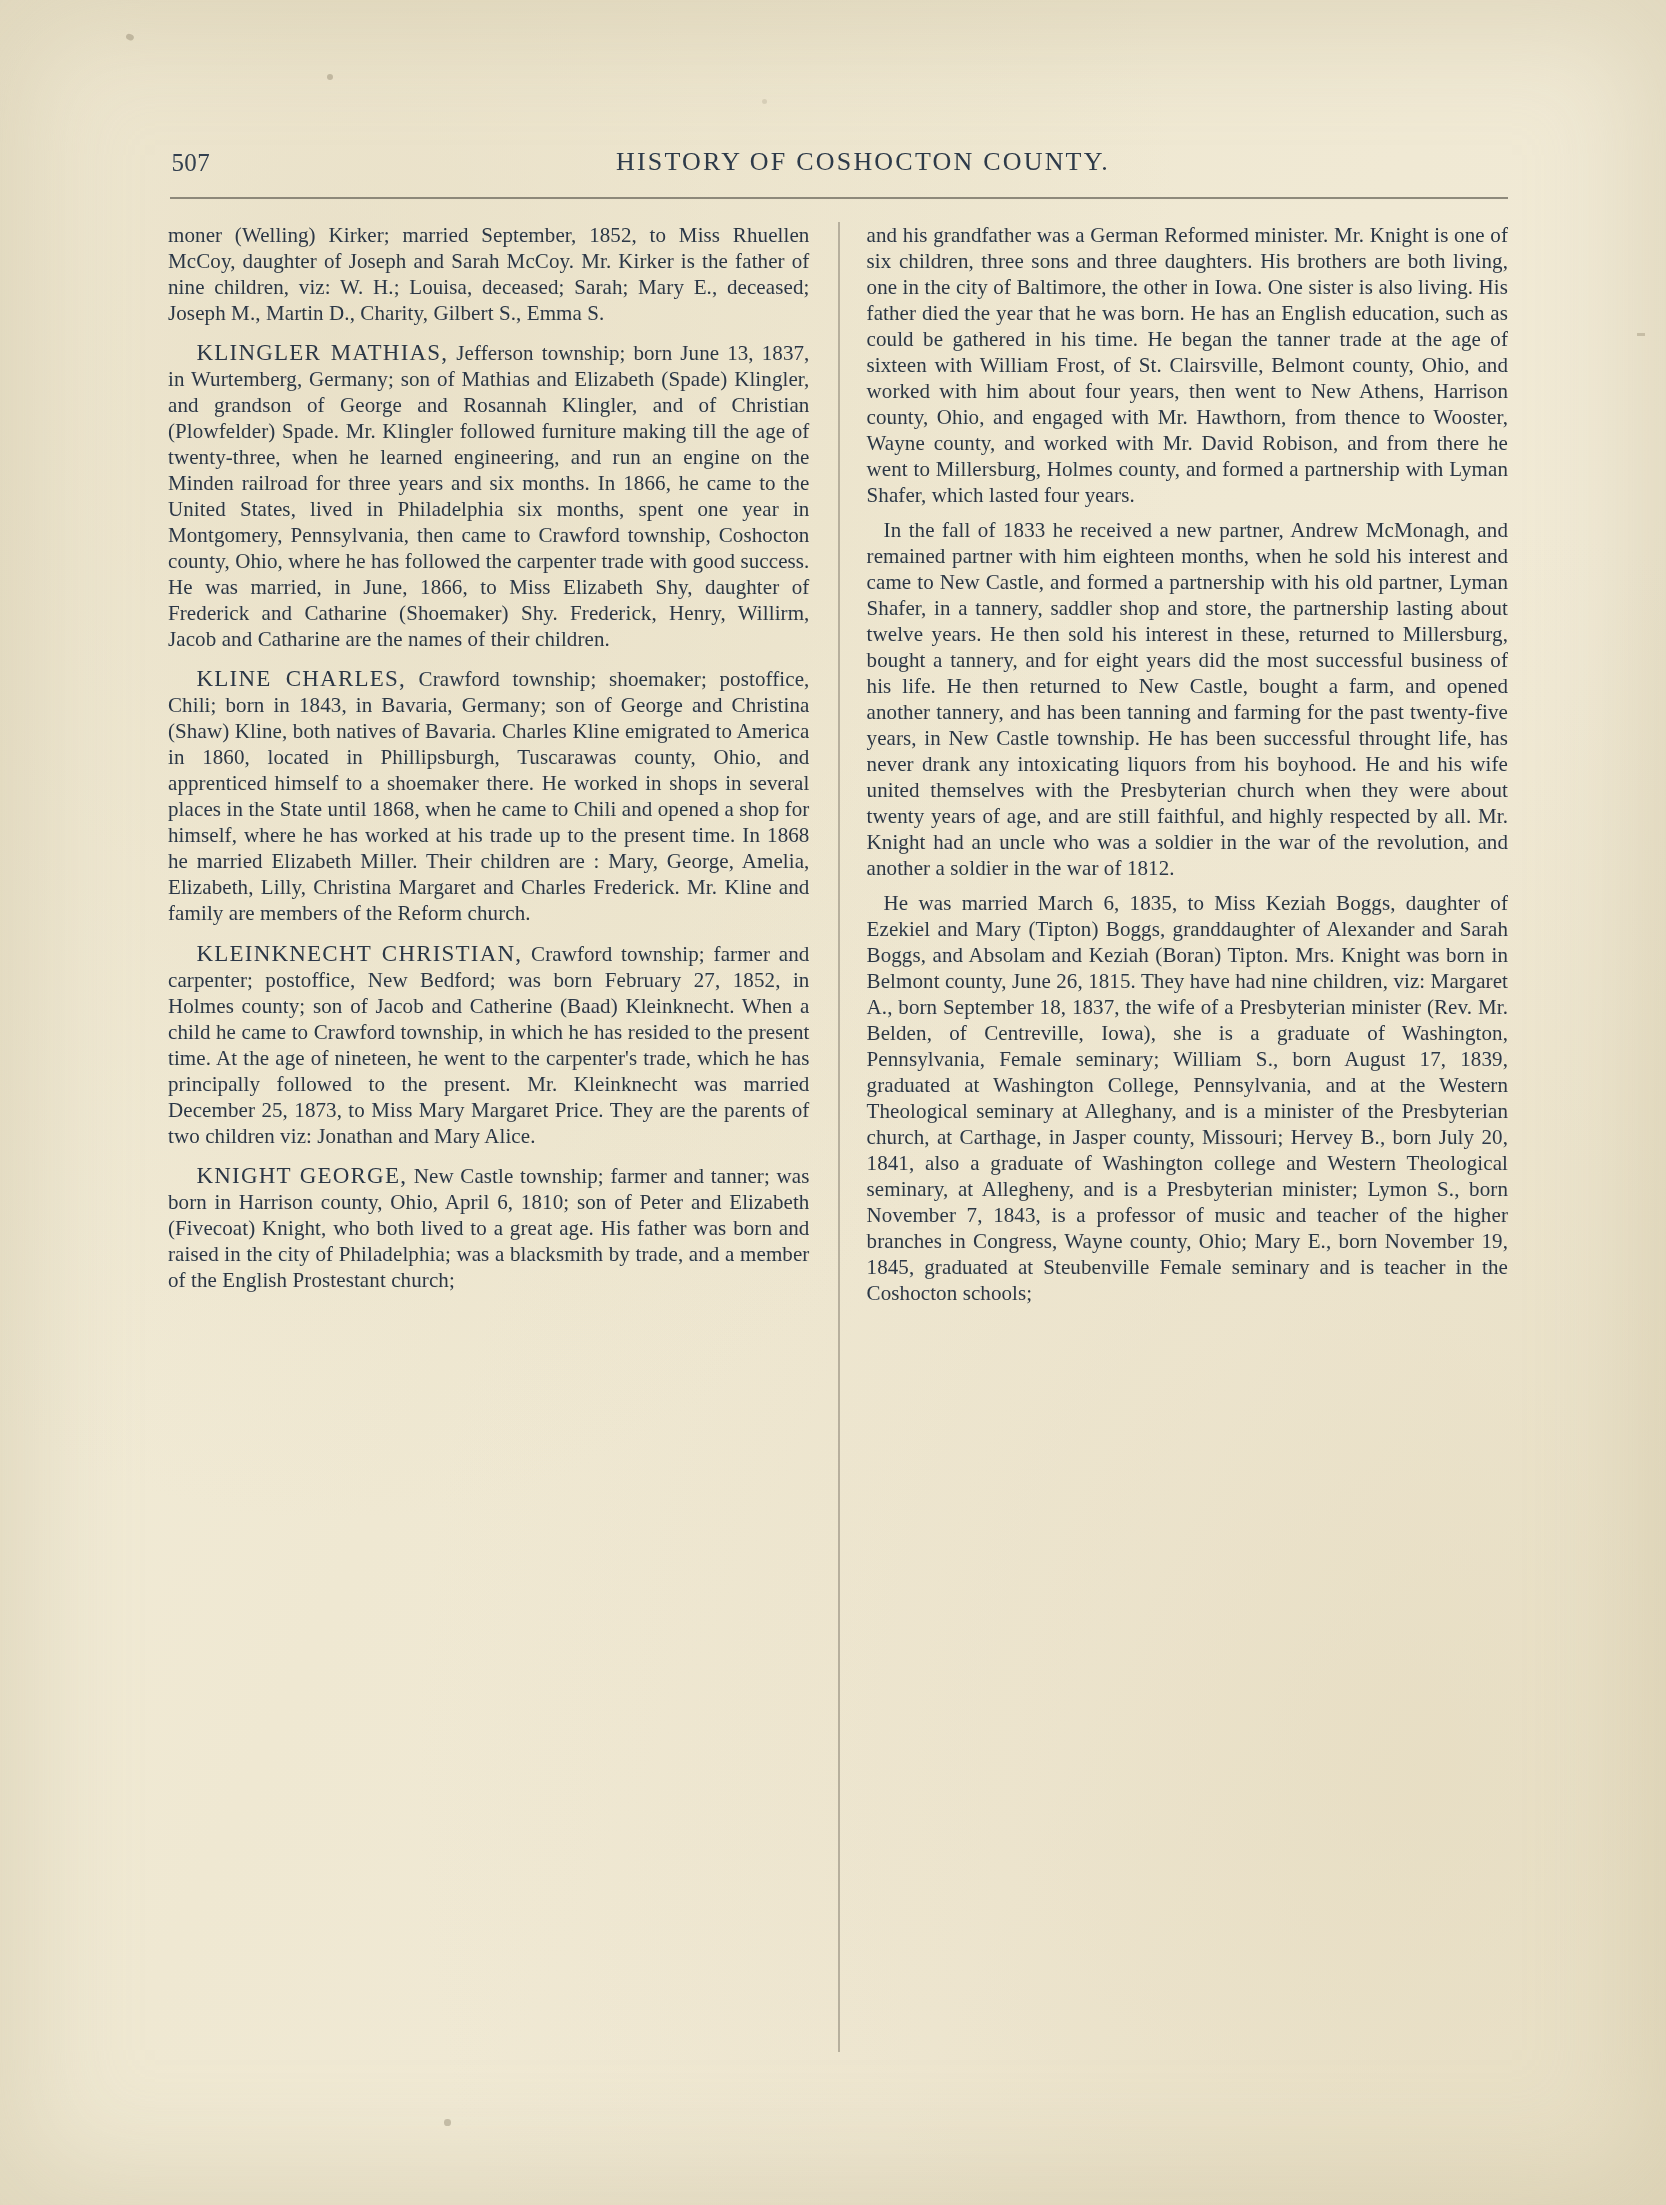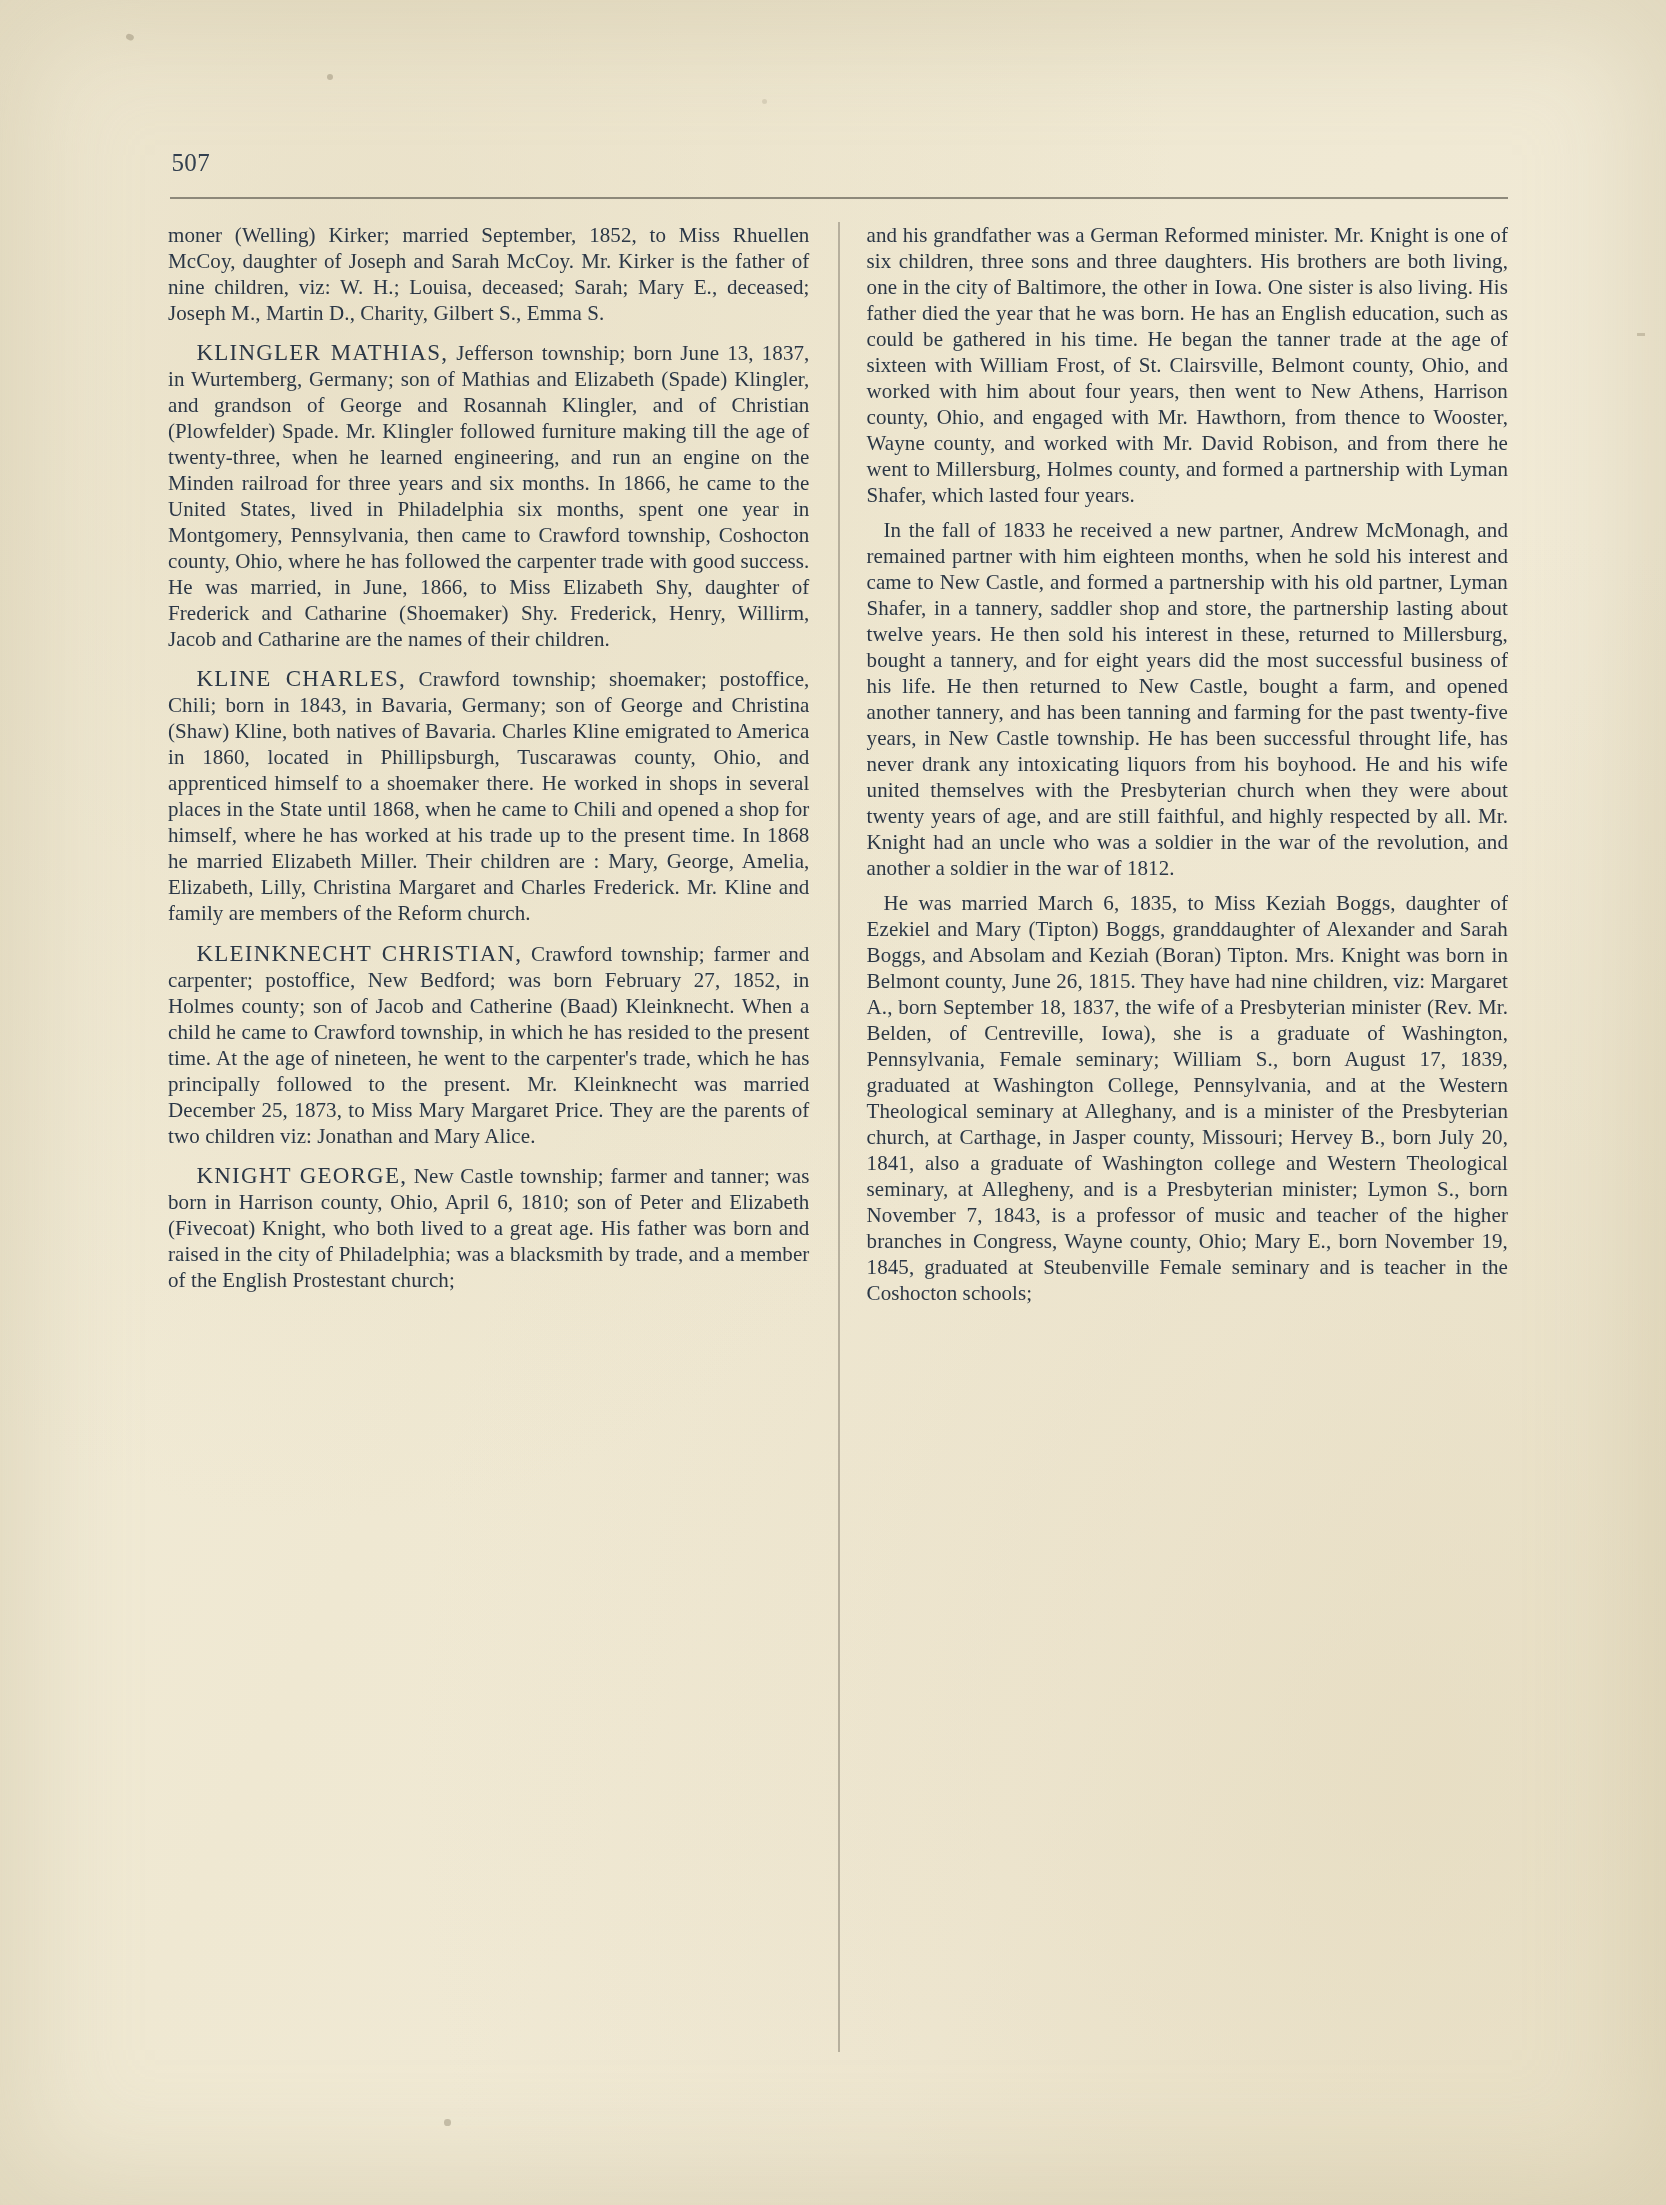--- a/index.html
+++ b/index.html
@@ -69,20 +69,21 @@
     opacity: 0.75;
   }
   .columns {
     position: absolute;
     top: 80px;
     left: 0;
     right: 0;
     bottom: 0;
     display: flex;
     gap: 37px;
+    justify-content: space-between;
   }
   .col {
     width: 652px;
     position: relative;
   }
   .col-left { padding-right: 8.4px; }
   .col-right { padding-left: 11.7px; }
   .divider {
     position: absolute;
     left: 670px;
@@ -131,20 +132,21 @@
   <div class="smudge" style="left:126px;top:34px;width:7.5px;height:5.9px;transform:rotate(25deg);"></div>
   <div class="smudge" style="left:327px;top:74px;width:5.9px;height:5.9px;"></div>
   <div class="smudge" style="left:762px;top:99px;width:5px;height:5px;opacity:0.5;"></div>
   <div class="smudge" style="left:444px;top:2119px;width:6.7px;height:6.7px;"></div>
   <div class="edge-mark" style="left:1637px;top:333px;width:8.4px;height:2.5px;"></div>
 
   <div class="content">
 
     <div class="head-row">
       <div class="folio">507</div>
+      <div class="running-head">HISTORY OF COSHOCTON COUNTY.</div>
       <div class="rule"></div>
     </div>
 
     <div class="divider"></div>
 
     <div class="columns">
 
       <div class="col col-left">
         <p>moner (Welling) Kirker; married September, 1852, to Miss Rhuellen McCoy, daughter of Joseph and Sarah McCoy. Mr. Kirker is the father of nine children, viz: W. H.; Louisa, deceased; Sarah; Mary E., deceased; Joseph M., Martin D., Charity, Gilbert S., Emma S.</p>
         <div class="spacer-sm"></div>

